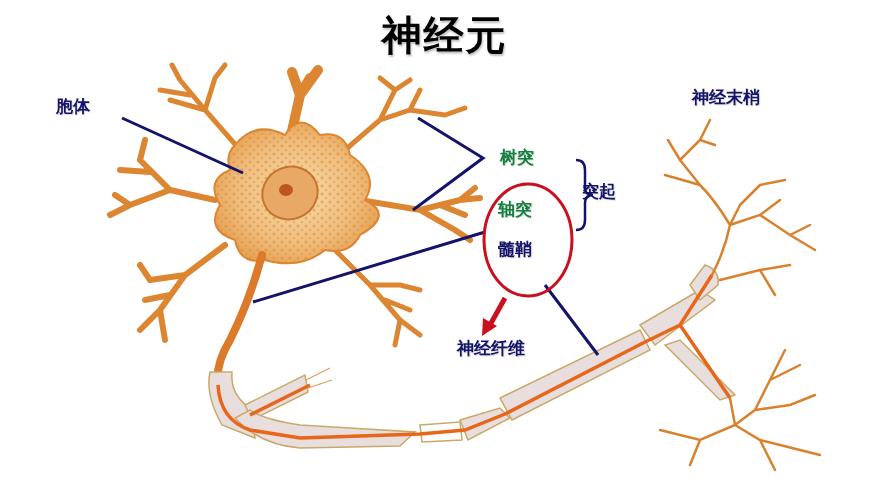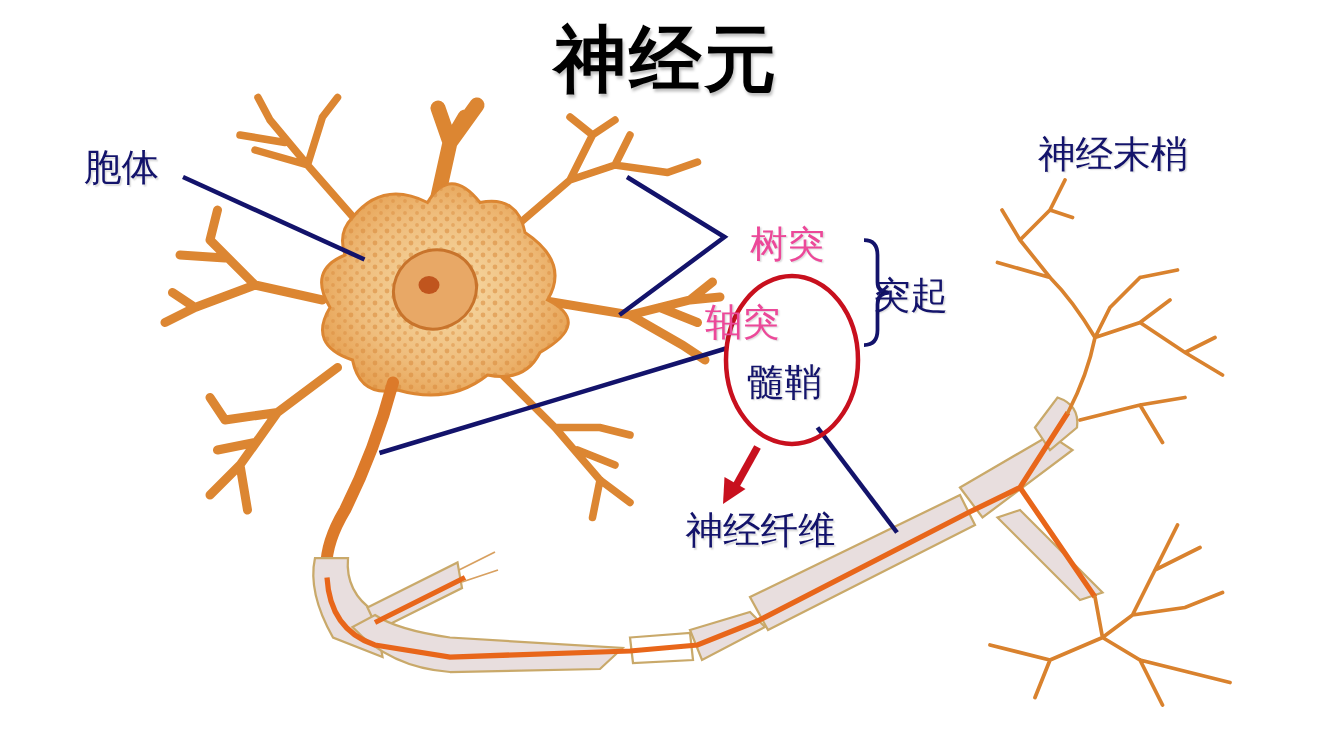--- a/index.html
+++ b/index.html
@@ -1,20 +1,20 @@
 <!DOCTYPE html>
 <html><head>
 <meta charset="utf-8">
 <style>
   html, body { margin:0; padding:0; background:#ffffff; }
   body { width:889px; height:500px; position:relative; overflow:hidden; font-family:"DejaVu Sans", sans-serif; }
-  .title { position:absolute; left:0; width:889px; top:8px; text-align:center; font-size:48px; font-weight:bold; color:#000; text-shadow:1px 2px 2px rgba(0,0,0,0.25); letter-spacing:2px; }
-  .label { position:absolute; font-size:25px; font-weight:normal; white-space:nowrap; text-shadow:1px 1px 1px rgba(0,0,0,0.15); }
+  .title { position:absolute; left:0; width:889px; top:8px; text-align:center; font-size:40px; font-weight:bold; color:#000; text-shadow:1px 2px 2px rgba(0,0,0,0.25); letter-spacing:2px; }
+  .label { position:absolute; font-size:17px; font-weight:bold; white-space:nowrap; text-shadow:1px 1px 1px rgba(0,0,0,0.15); }
   .navy { color:#13136b; }
-  .red { color:#ec4899; }
+  .red { color:#15803d; }
   svg.art { position:absolute; left:0; top:0; }
 </style>
 </head>
 <body>
 
 <div class="title">神经元</div>
 
 <svg class="art" width="889" height="500" viewBox="0 0 889 500">
   <defs>
     <radialGradient id="cellg" cx="50%" cy="50%" r="60%">
@@ -96,17 +96,17 @@
   <path d="M576 160 Q585 160 585 170 L585 188 Q585 195 593 195 Q585 195 585 203 L585 220 Q585 230 576 230" stroke="#13136b" stroke-width="2.5" fill="none"></path>
 
   <ellipse cx="528" cy="240" rx="44" ry="56" fill="none" stroke="#c8101e" stroke-width="3"></ellipse>
 
   <path d="M505 298 L490 325" stroke="#c8101e" stroke-width="5"></path>
   <polygon points="482,336 483,318 497,326" fill="#c8101e"></polygon>
 </svg>
 
 <div class="label navy" style="left:56px;top:95px;">胞体</div>
 <div class="label red" style="left:500px;top:146px;">树突</div>
-<div class="label red" style="left:470px;top:198px;">轴突</div>
+<div class="label red" style="left:498px;top:198px;">轴突</div>
 <div class="label navy" style="left:582px;top:180px;">突起</div>
 <div class="label navy" style="left:498px;top:238px;text-align:center;">髓鞘</div>
 <div class="label navy" style="left:457px;top:337px;">神经纤维</div>
 <div class="label navy" style="left:647px;top:86px;margin-left:45px;">神经末梢</div>
 
 </body></html>

